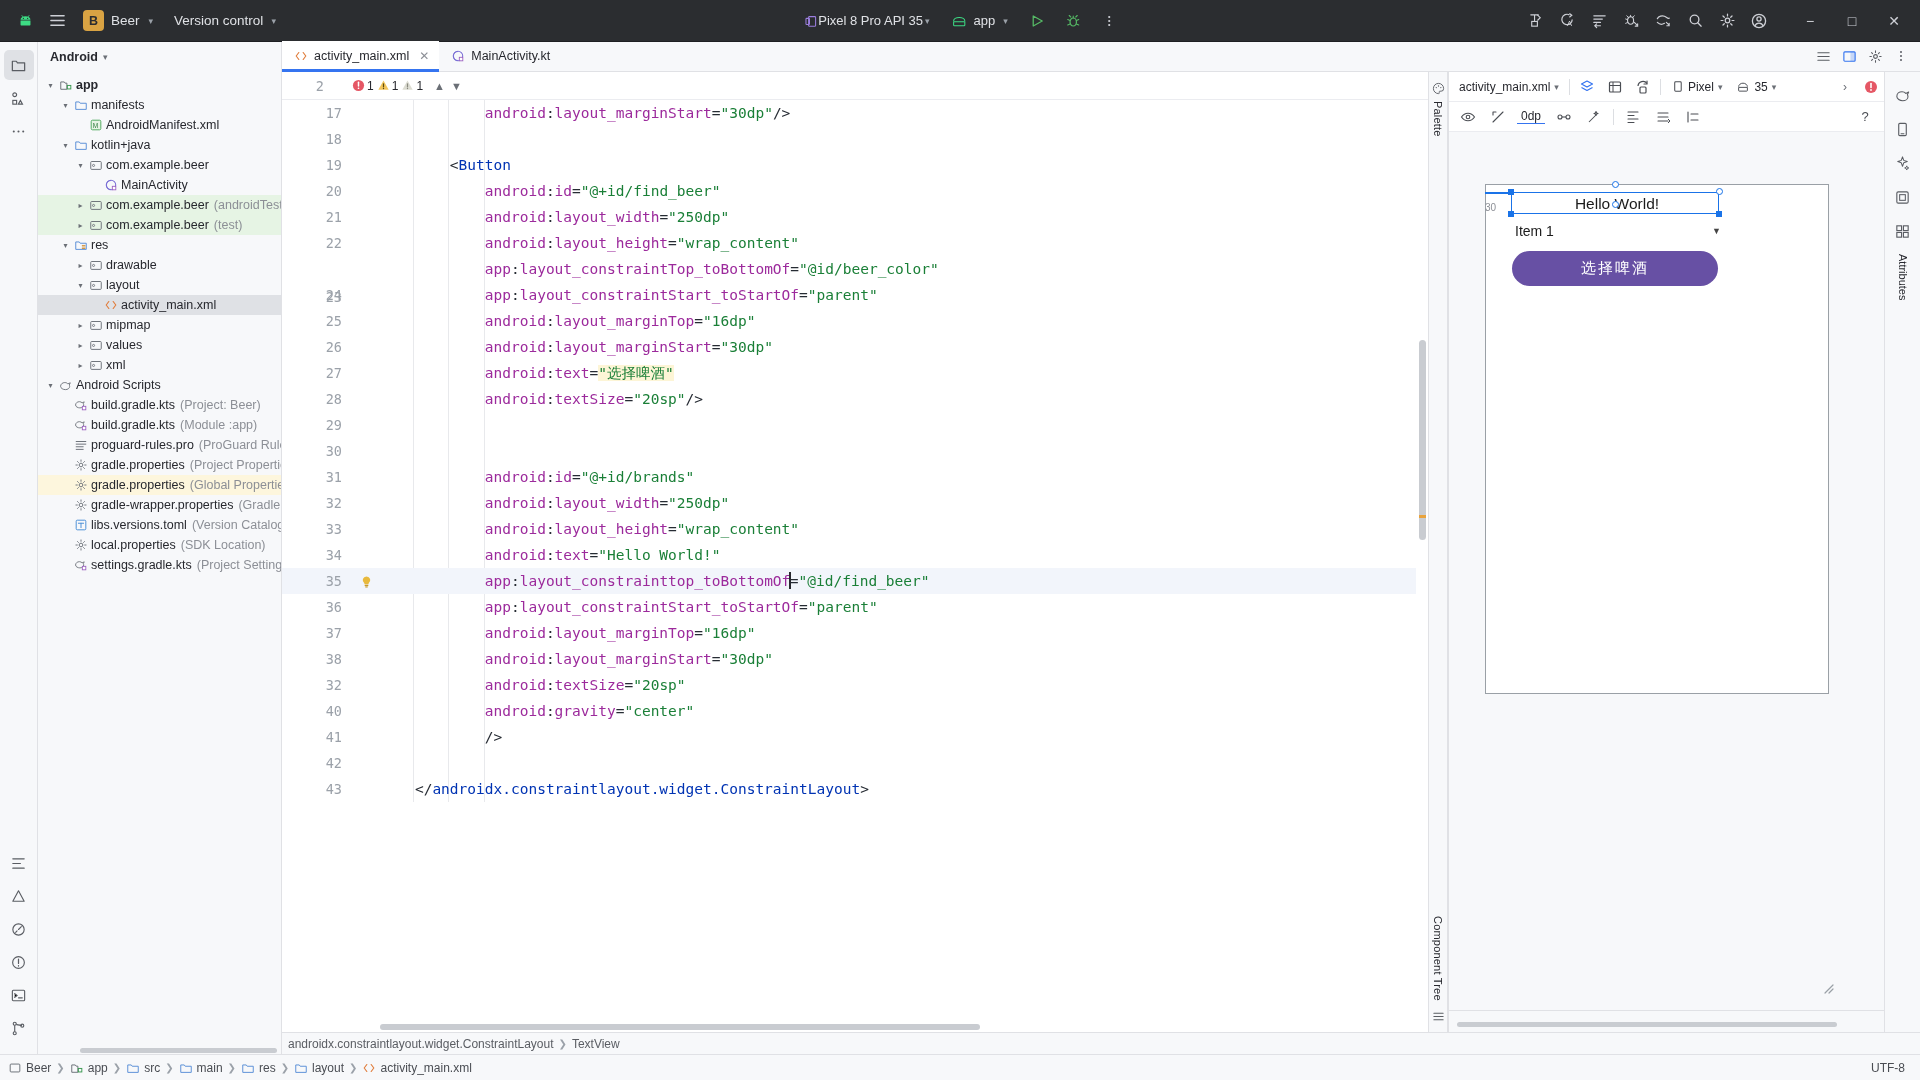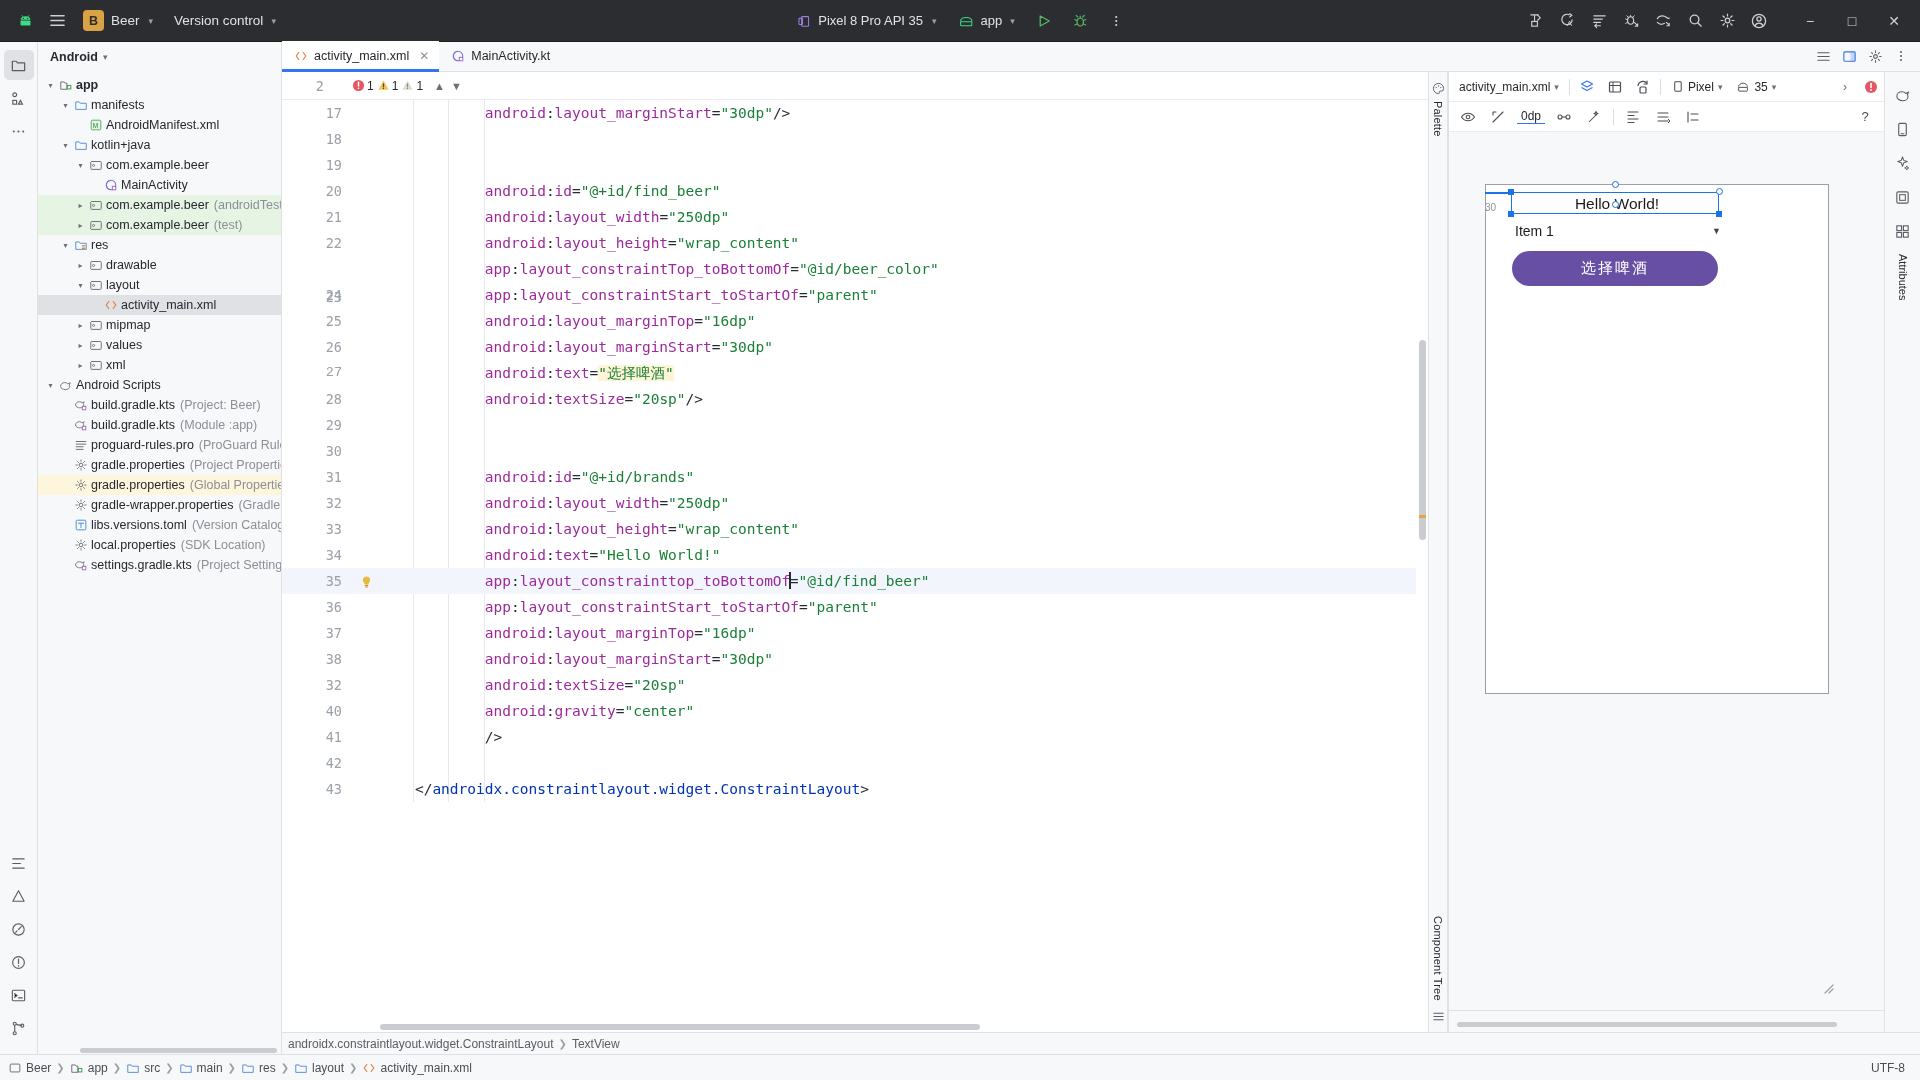--- a/index.html
+++ b/index.html
@@ -28,21 +28,21 @@
   .proj-chip {
     display: flex; align-items: center; gap: 7px; padding: 0 9px; height: 28px; border-radius: 5px;
     font-size: 13.5px; color: #dfe1e5;
   }
   .proj-badge {
     width: 21px; height: 21px; border-radius: 4px; background: #d9a343; color: #2b2d30;
     font-size: 12.5px; font-weight: bold; display: flex; align-items: center; justify-content: center;
   }
   .chev { font-size: 9px; color: #9ba1a9; margin-left: 2px; }
   .vcs-chip { font-size: 13.5px; color: #dfe1e5; display: flex; align-items: center; gap: 6px; padding: 0 10px; height: 28px; border-radius: 5px; }
-  .dev-chip { display: flex; align-items: center; gap: 7px; font-size: 13px; color: #dfe1e5; padding: 0 8px; height: 28px; border-radius: 5px; }
+  .dev-chip { display: flex; align-items: center; font-size: 13px; color: #dfe1e5; padding: 0 8px; height: 28px; border-radius: 5px; }
   .run-chip { display: flex; align-items: center; gap: 6px; font-size: 13px; color: #dfe1e5; padding: 0 8px; height: 28px; border-radius: 5px; }
   .win-btn { width: 40px; height: 30px; display:flex; align-items:center; justify-content:center; color:#ced0d6; font-size: 14px; border-radius: 4px;}
   svg { display: block; }
 
   
   .body { flex: 1; display: flex; min-height: 0; background: #f7f8fa; }
 
   
   .toolstrip {
     width: 38px; background: #f7f8fa; border-right: 1px solid #e0e1e5;
@@ -739,21 +739,21 @@
                 <div class="gln" style="top: 0px;">17</div>
                 <div class="gln" style="top: 26px;">18</div>
                 <div class="gln" style="top: 52px;">19</div>
                 <div class="gln" style="top: 78px;">20</div>
                 <div class="gln" style="top: 104px;">21</div>
                 <div class="gln" style="top: 130px;">22</div>
                 <div class="gln" style="top: 156px; margin-top: 28px;">23</div>
                 <div class="gln" style="top: 182px;">24</div>
                 <div class="gln" style="top: 208px;">25</div>
                 <div class="gln" style="top: 234px;">26</div>
-                <div class="gln" style="top: 260px; font-family: Liberation Mono, monospace;">27</div>
+                <div class="gln" style="top: 260px;">27</div>
                 <div class="gln" style="top: 286px;">28</div>
                 <div class="gln" style="top: 312px;">29</div>
                 <div class="gln" style="top: 338px;">30</div>
                 <div class="gln" style="top: 364px;">31</div>
                 <div class="gln" style="top: 390px;">32</div>
                 <div class="gln" style="top: 416px;">33</div>
                 <div class="gln" style="top: 442px;">34</div>
                 <div class="gln" style="top: 468px;">35</div>
                 <div class="bulb" style="top: 468px;">
                   <svg width="13" height="13" viewBox="0 0 14 14">
@@ -767,20 +767,21 @@
                 <div class="gln" style="top: 546px;">38</div>
                 <div class="gln" style="top: 572px;">32</div>
                 <div class="gln" style="top: 598px;">40</div>
                 <div class="gln" style="top: 624px;">41</div>
                 <div class="gln" style="top: 650px;">42</div>
                 <div class="gln" style="top: 676px;">43</div>
               </div>
             <div class="codelines" id="codelines">
                 <div class="cl" style="top: 0px;"><span class="t-punct">            </span><span class="t-attr">android</span><span class="t-punct">:</span><span class="t-attr">layout_marginStart</span><span class="t-eq">=</span><span class="t-str">"30dp"</span><span class="t-punct">/&gt;</span></div>
                 <div class="cl" style="top: 26px;"><span class="t-punct"></span></div>
+                <div class="cl" style="top: 52px;"><span class="t-punct">        </span><span class="t-punct">&lt;</span><span class="t-tag">Button</span><span class="t-punct"></span></div>
                 <div class="cl" style="top: 78px;"><span class="t-punct">            </span><span class="t-attr">android</span><span class="t-punct">:</span><span class="t-attr">id</span><span class="t-eq">=</span><span class="t-str">"@+id/find_beer"</span></div>
                 <div class="cl" style="top: 104px;"><span class="t-punct">            </span><span class="t-attr">android</span><span class="t-punct">:</span><span class="t-attr">layout_width</span><span class="t-eq">=</span><span class="t-str">"250dp"</span></div>
                 <div class="cl" style="top: 130px;"><span class="t-punct">            </span><span class="t-attr">android</span><span class="t-punct">:</span><span class="t-attr">layout_height</span><span class="t-eq">=</span><span class="t-str">"wrap_content"</span></div>
                 <div class="cl" style="top: 156px;"><span class="t-punct">            </span><span class="t-attr">app</span><span class="t-punct">:</span><span class="t-attr">layout_constraintTop_toBottomOf</span><span class="t-eq">=</span><span class="t-str">"@id/beer_color"</span></div>
                 <div class="cl" style="top: 182px;"><span class="t-punct">            </span><span class="t-attr">app</span><span class="t-punct">:</span><span class="t-attr">layout_constraintStart_toStartOf</span><span class="t-eq">=</span><span class="t-str">"parent"</span></div>
                 <div class="cl" style="top: 208px;"><span class="t-punct">            </span><span class="t-attr">android</span><span class="t-punct">:</span><span class="t-attr">layout_marginTop</span><span class="t-eq">=</span><span class="t-str">"16dp"</span></div>
                 <div class="cl" style="top: 234px;"><span class="t-punct">            </span><span class="t-attr">android</span><span class="t-punct">:</span><span class="t-attr">layout_marginStart</span><span class="t-eq">=</span><span class="t-str">"30dp"</span></div>
                 <div class="cl" style="top: 260px;"><span class="t-punct">            </span><span class="t-attr">android</span><span class="t-punct">:</span><span class="t-attr">text</span><span class="t-eq">=</span><span class="t-str str-hl">"选择啤酒"</span></div>
                 <div class="cl" style="top: 286px;"><span class="t-punct">            </span><span class="t-attr">android</span><span class="t-punct">:</span><span class="t-attr">textSize</span><span class="t-eq">=</span><span class="t-str">"20sp"</span><span class="t-punct">/&gt;</span></div>
                 <div class="cl" style="top: 312px;"><span class="t-punct"></span></div>

